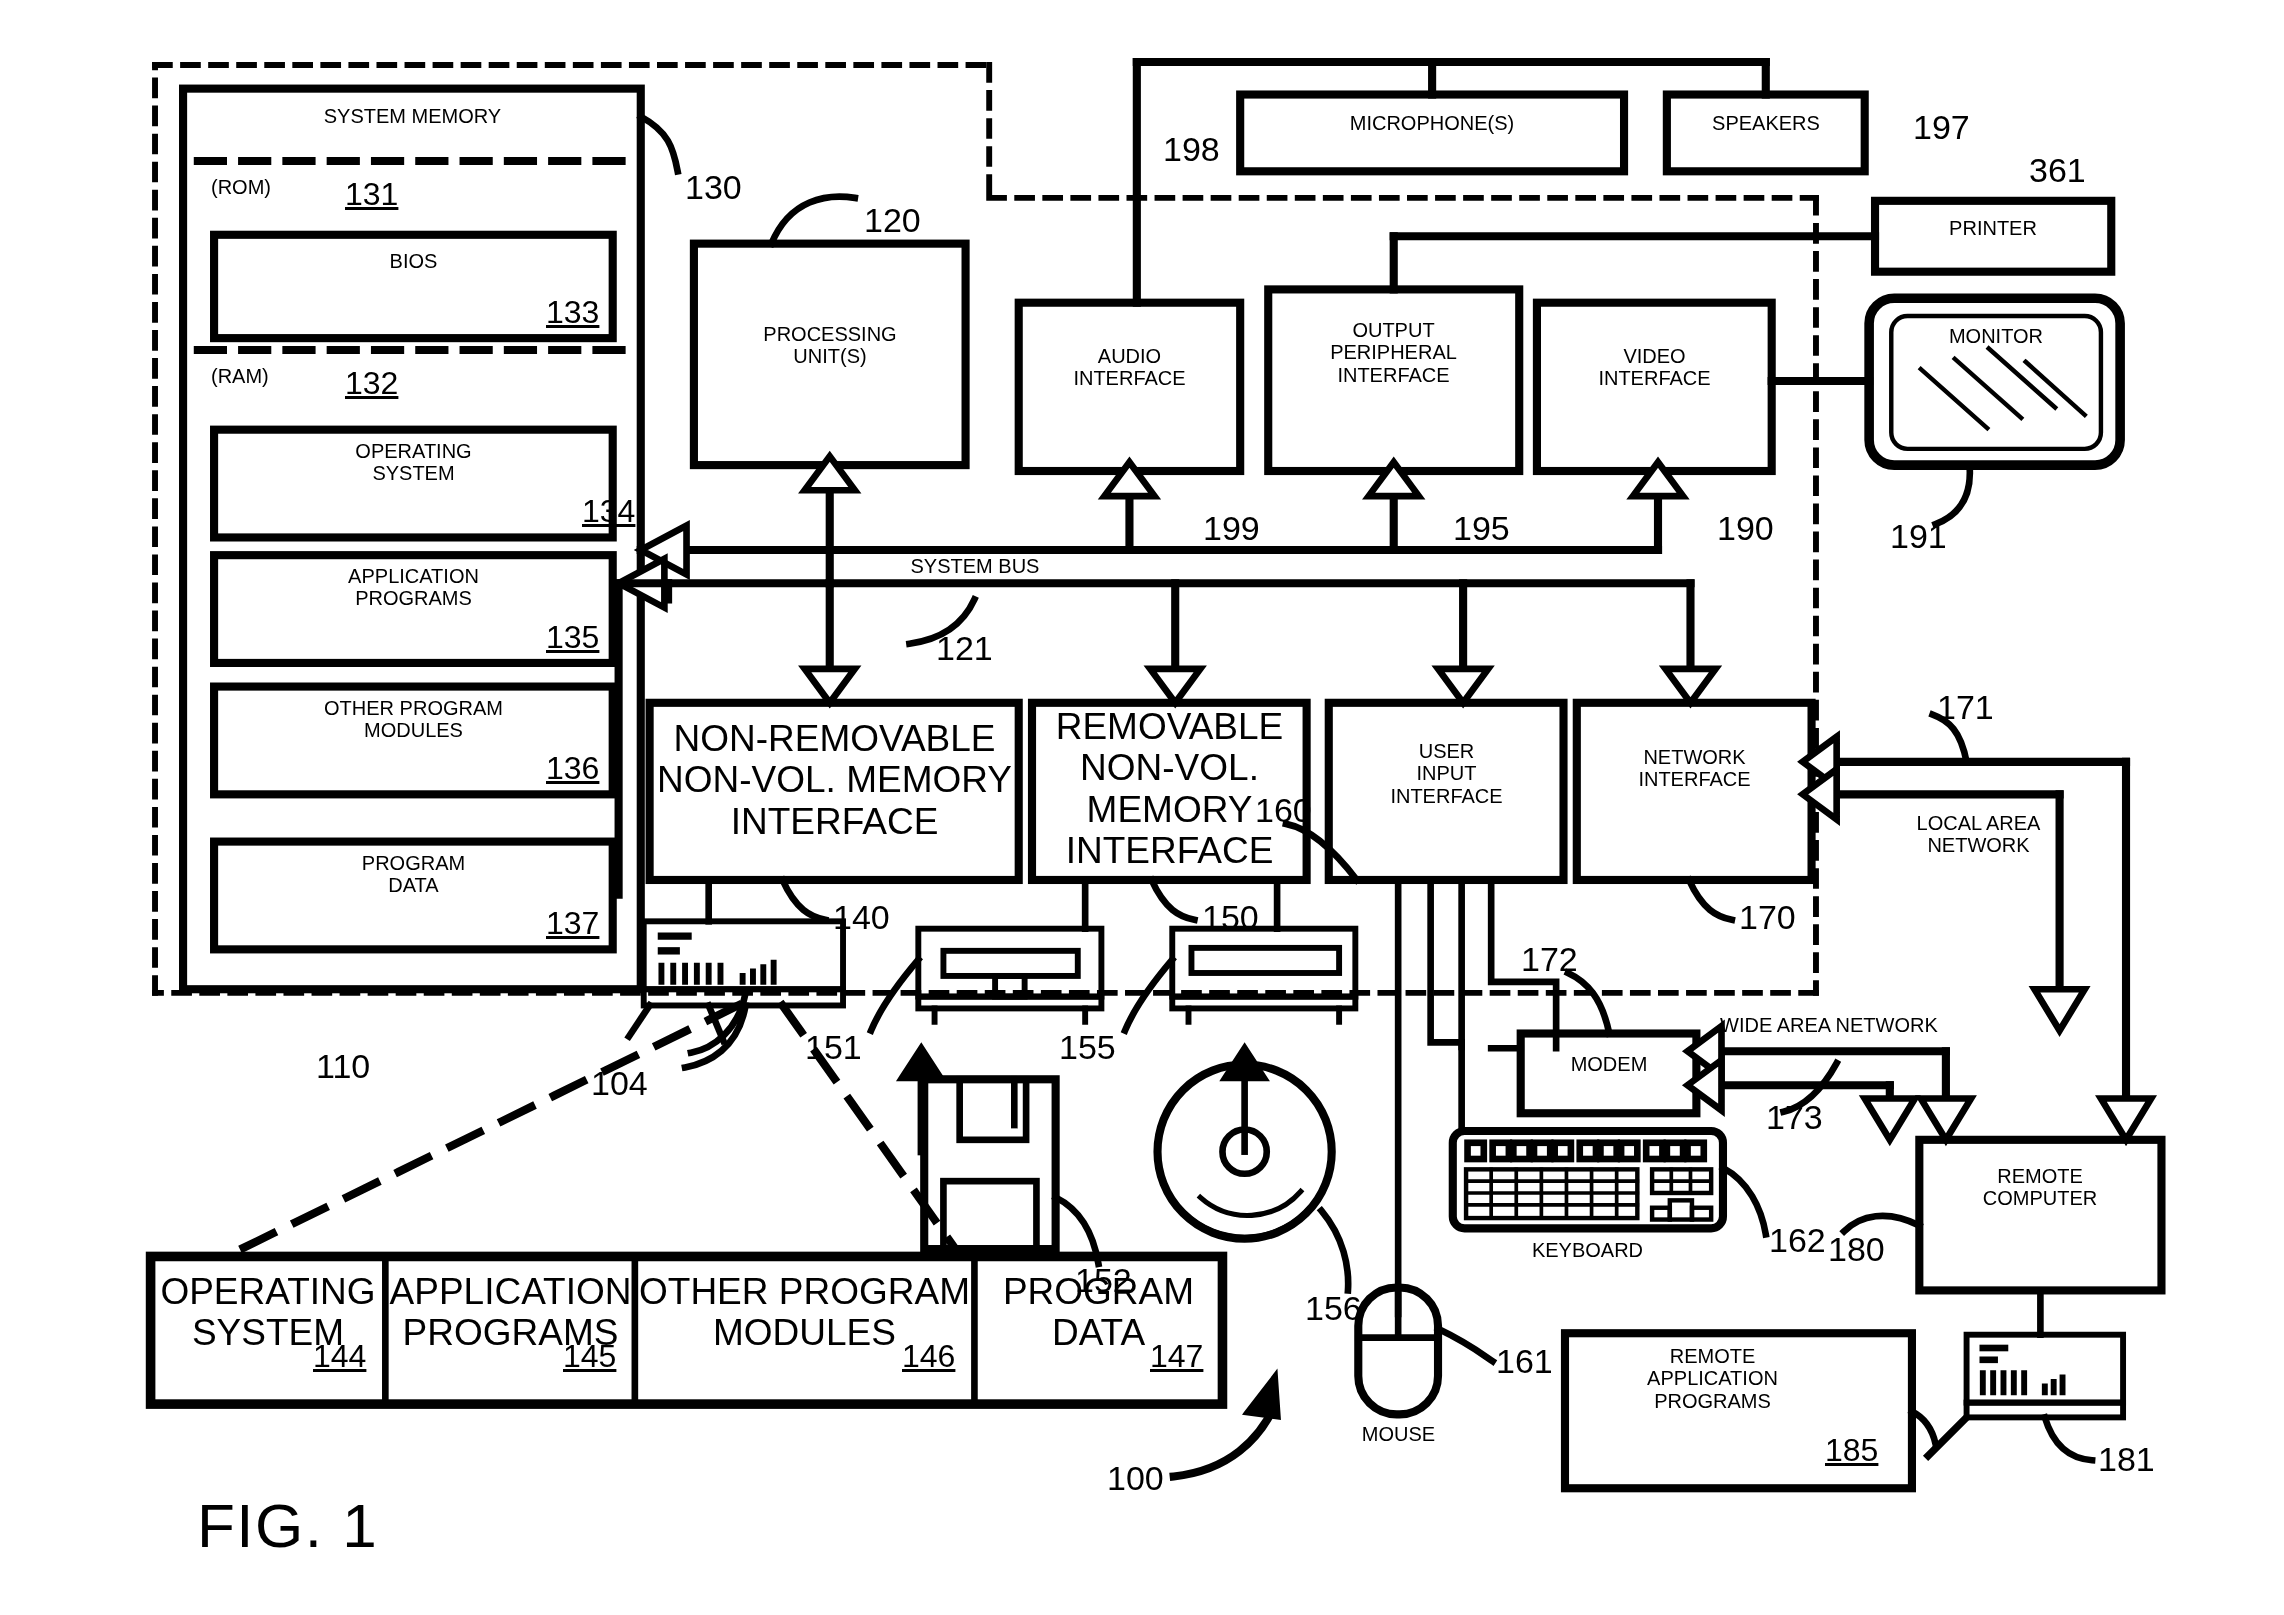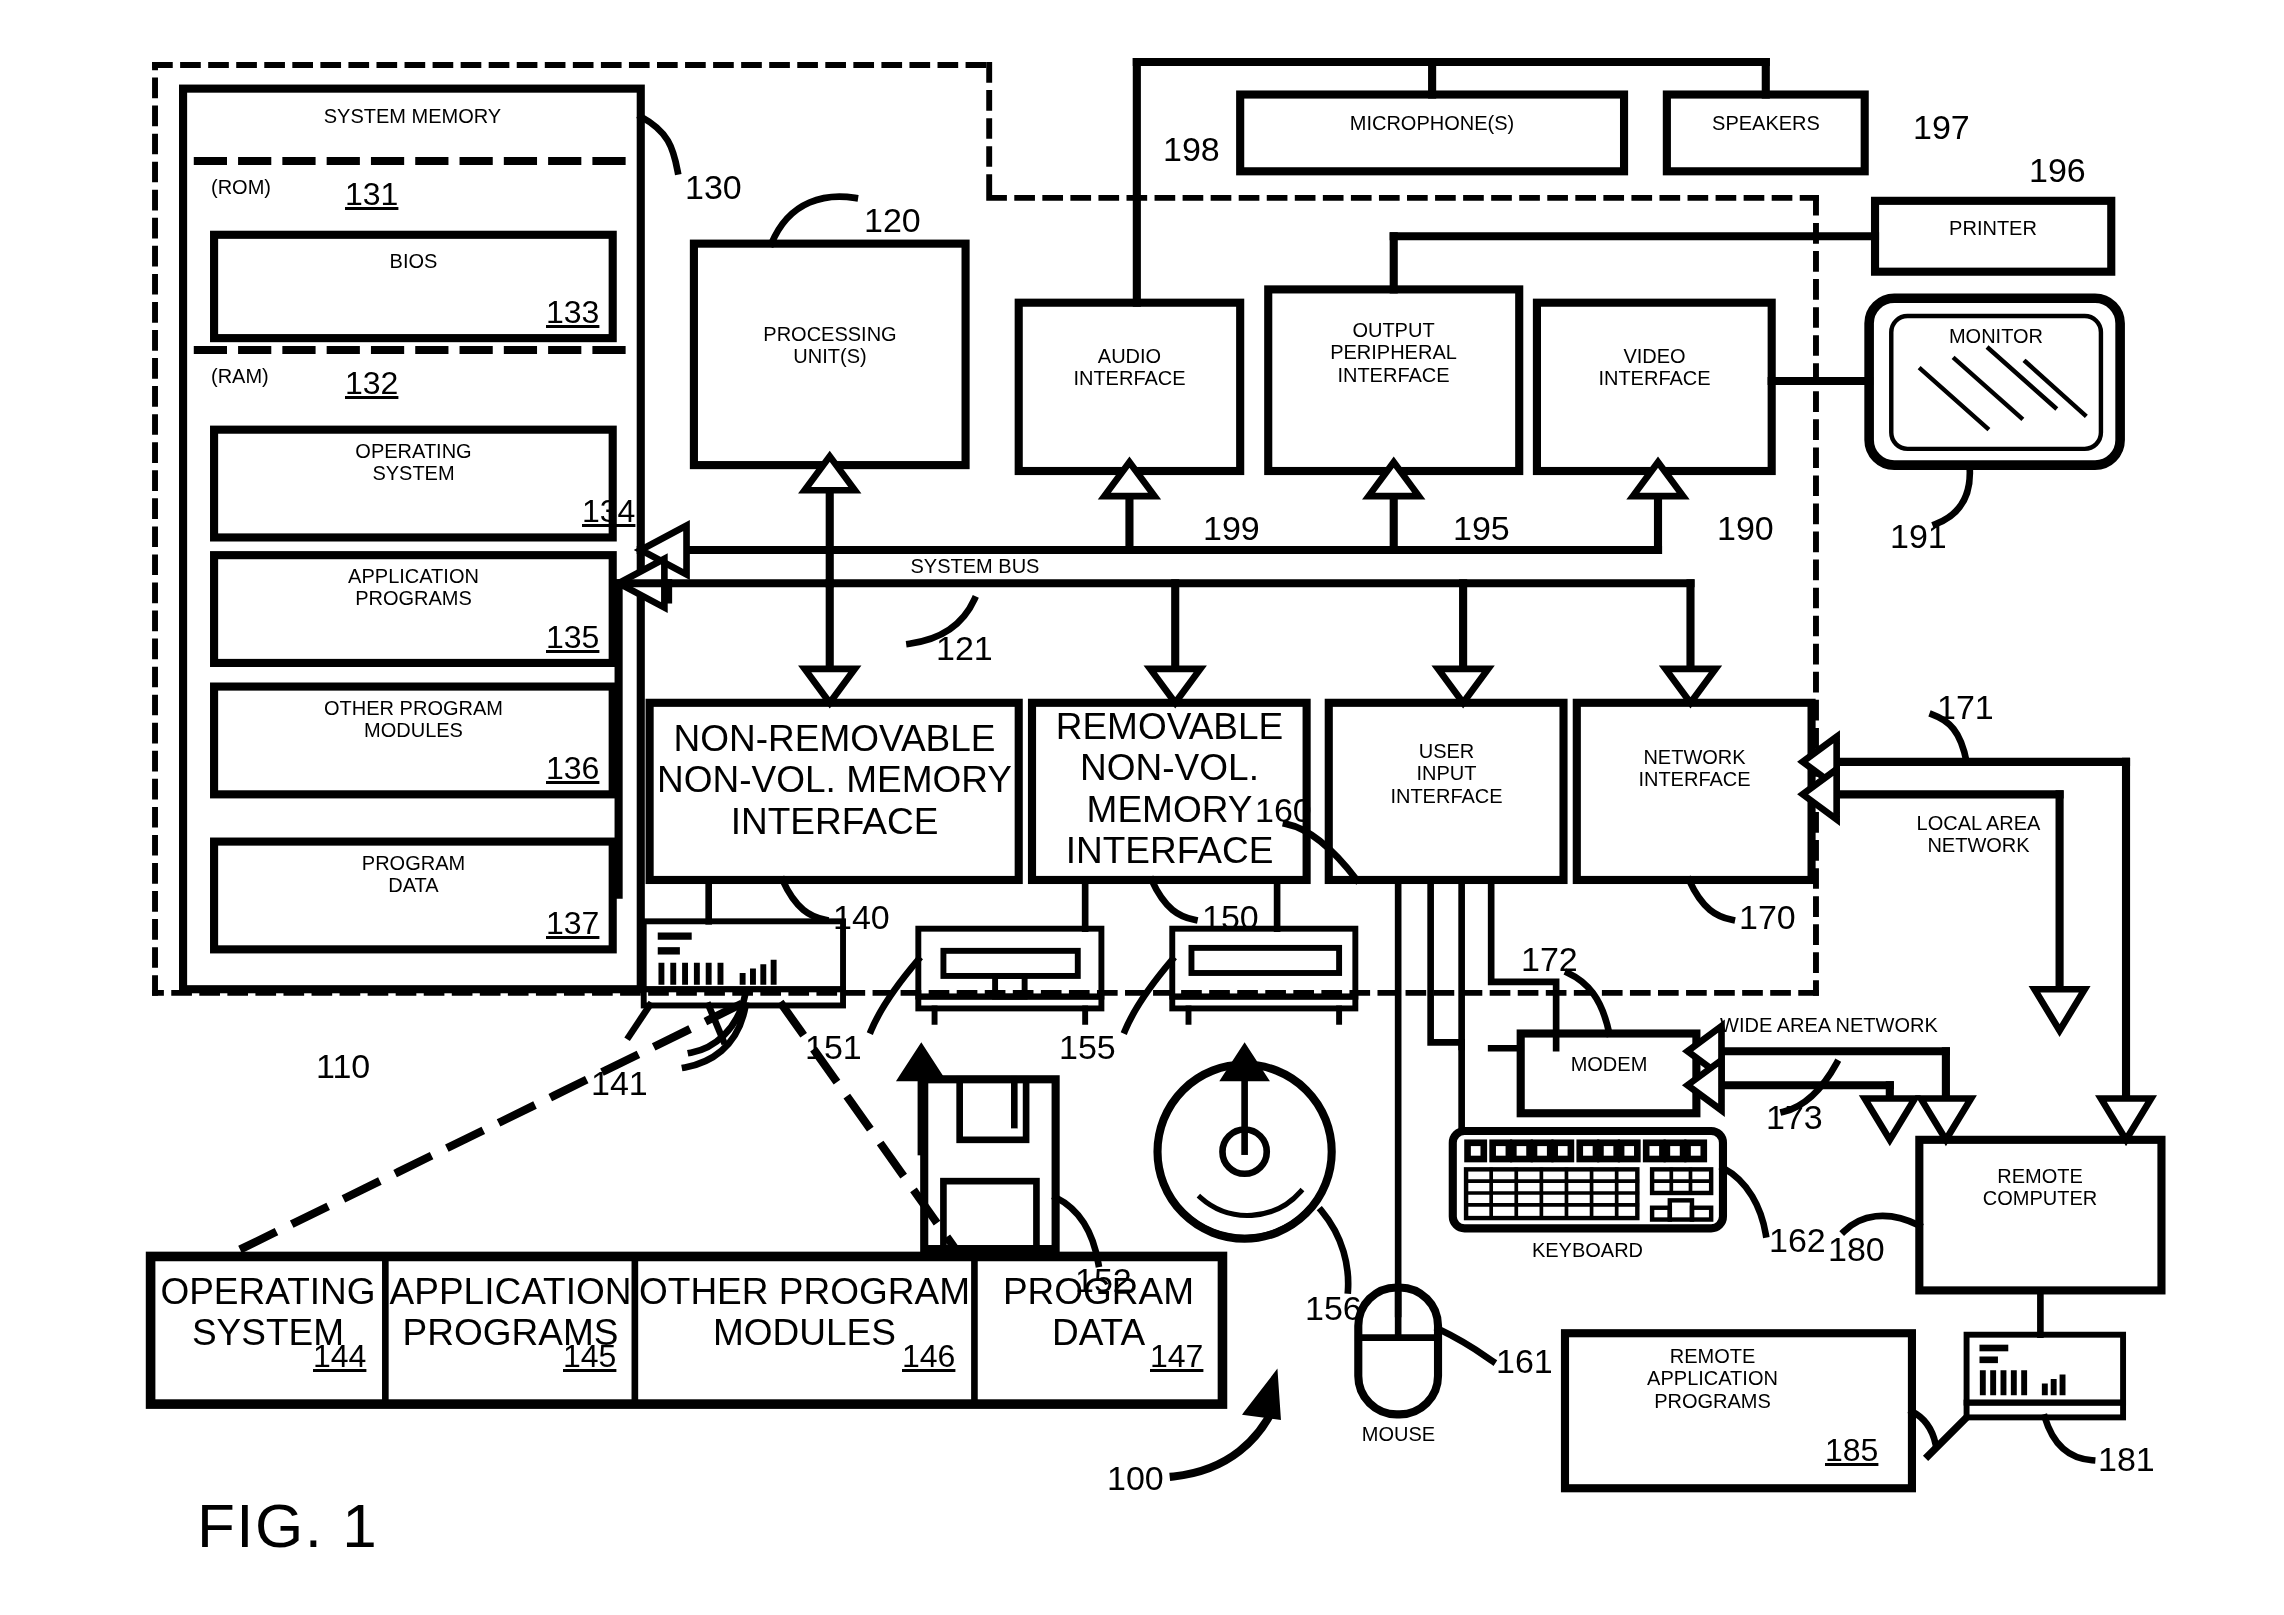--- a/index.html
+++ b/index.html
@@ -315,21 +315,21 @@
 <div class="lbl boxtext" style="left:842px;top:555px;width:266px;">SYSTEM BUS</div>
 <div class="ref" style="left:936px;top:629px;">121</div>
 
 <div class="lbl boxtext" style="left:1240px;top:112px;width:384px;">MICROPHONE(S)</div>
 <div class="ref" style="left:1163px;top:130px;">198</div>
 
 <div class="lbl boxtext" style="left:1667px;top:112px;width:198px;">SPEAKERS</div>
 <div class="ref" style="left:1913px;top:108px;">197</div>
 
 <div class="lbl boxtext" style="left:1875px;top:217px;width:236px;">PRINTER</div>
-<div class="ref" style="left:2029px;top:151px;">196</div>
+<div class="ref" style="left:2029px;top:151px;">361</div>
 
 <div class="lbl boxtext" style="left:1891px;top:325px;width:210px;">MONITOR</div>
 <div class="ref" style="left:1890px;top:517px;">191</div>
 
 <div class="lbl boxtext" style="left:1019px;top:345px;width:221px;">AUDIO
 INTERFACE</div>
 <div class="ref" style="left:1203px;top:509px;">199</div>
 
 <div class="lbl boxtext" style="left:1268px;top:319px;width:251px;">OUTPUT
 PERIPHERAL
@@ -353,21 +353,21 @@
 
 <div class="lbl boxtext" style="left:1329px;top:740px;width:235px;">USER
 INPUT
 INTERFACE</div>
 <div class="ref" style="left:1255px;top:791px;">160</div>
 
 <div class="lbl boxtext" style="left:1577px;top:746px;width:235px;">NETWORK
 INTERFACE</div>
 <div class="ref" style="left:1739px;top:898px;">170</div>
 
-<div class="ref" style="left:591px;top:1064px;">141</div>
+<div class="ref" style="left:591px;top:1064px;">104</div>
 <div class="ref" style="left:805px;top:1028px;">151</div>
 <div class="ref" style="left:1075px;top:1261px;">152</div>
 <div class="ref" style="left:1059px;top:1028px;">155</div>
 <div class="ref" style="left:1305px;top:1289px;">156</div>
 
 <div class="lbl small" style="left:152px;top:1271px;width:232px;">OPERATING
 SYSTEM</div>
 <div class="refU" style="left:313px;top:1338px;">144</div>
 
 <div class="lbl small" style="left:387px;top:1271px;width:247px;">APPLICATION

